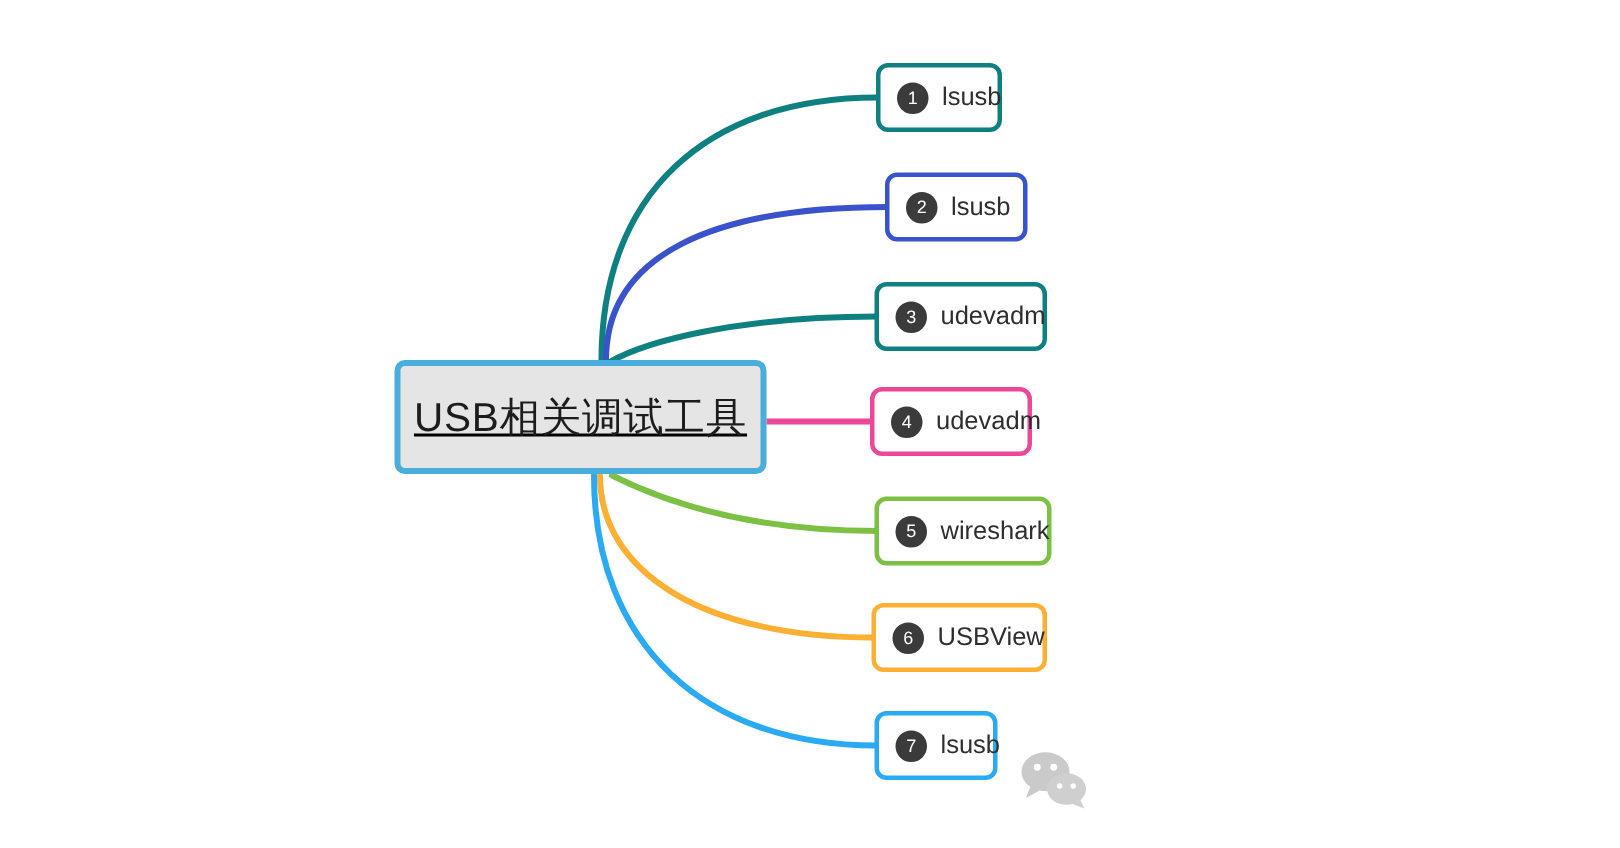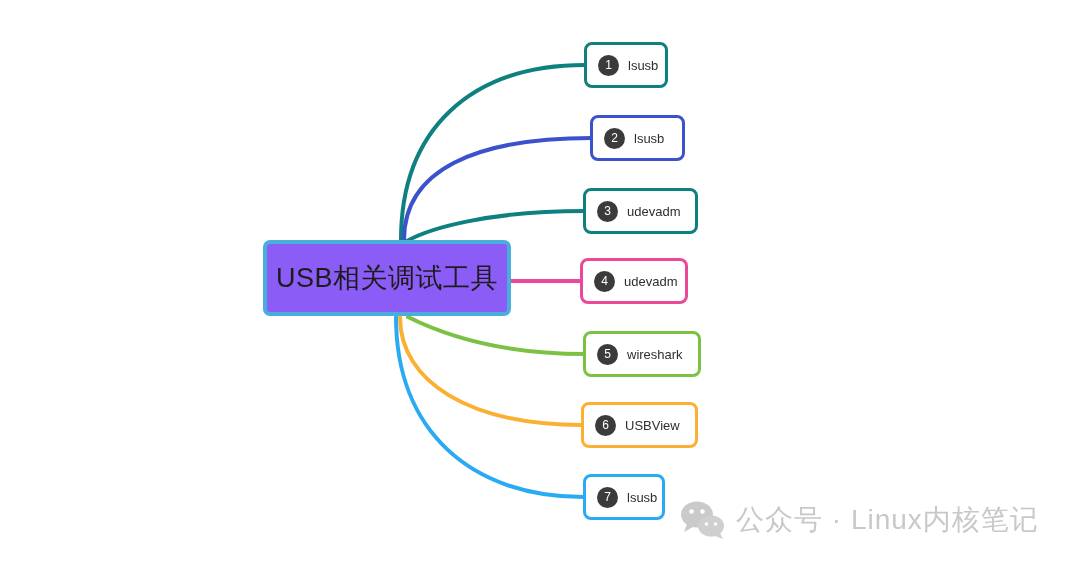--- a/index.html
+++ b/index.html
@@ -27,25 +27,26 @@
   
   .root-node {
     position: absolute;
     left: 263px;
     top: 240px;
     width: 248px;
     height: 76px;
     box-sizing: border-box;
     border: 4px solid #4aaedc;
     border-radius: 7px;
-    background: #8b5cf6;
+    background: #e5e5e5;
     display: flex;
     align-items: center;
     justify-content: center;
     z-index: 5;
+    text-decoration: underline;
   }
   .root-label {
     font-size: 27px;
     color: #1c1c1c;
     letter-spacing: 0.5px;
     white-space: nowrap;
     font-family: "Liberation Sans", "DejaVu Sans", sans-serif;
   }
 
   
@@ -70,21 +71,21 @@
     background: #3b3b3b;
     color: #ffffff;
     font-size: 12px;
     display: flex;
     align-items: center;
     justify-content: center;
     font-family: "Liberation Sans", "DejaVu Sans", sans-serif;
   }
   .leaf-label {
     margin-left: 9px;
-    font-size: 13px;
+    font-size: 17px;
     color: #2e2e2e;
     white-space: nowrap;
     font-family: "Liberation Sans", "DejaVu Sans", sans-serif;
   }
 
   
   .watermark {
     position: absolute;
     left: 680px;
     top: 500px;
@@ -172,16 +173,15 @@
       <ellipse cx="17" cy="14.5" rx="16" ry="13" fill="#cacaca"></ellipse>
       <path d="M 7 24 L 4 32 L 13 27 Z" fill="#cacaca"></path>
       <circle cx="11.5" cy="11.5" r="2.3" fill="#ffffff"></circle>
       <circle cx="22.5" cy="11.5" r="2.3" fill="#ffffff"></circle>
 
       <ellipse cx="31" cy="26" rx="13" ry="10.5" fill="#cfcfcf"></ellipse>
       <path d="M 40 33 L 43 39 L 35 36 Z" fill="#cfcfcf"></path>
       <circle cx="26.5" cy="24" r="1.8" fill="#ffffff"></circle>
       <circle cx="35.5" cy="24" r="1.8" fill="#ffffff"></circle>
     </svg>
-    <span class="wm-text">公众号 · Linux内核笔记</span>
   </div>
 
 </div>
 
 </body></html>

